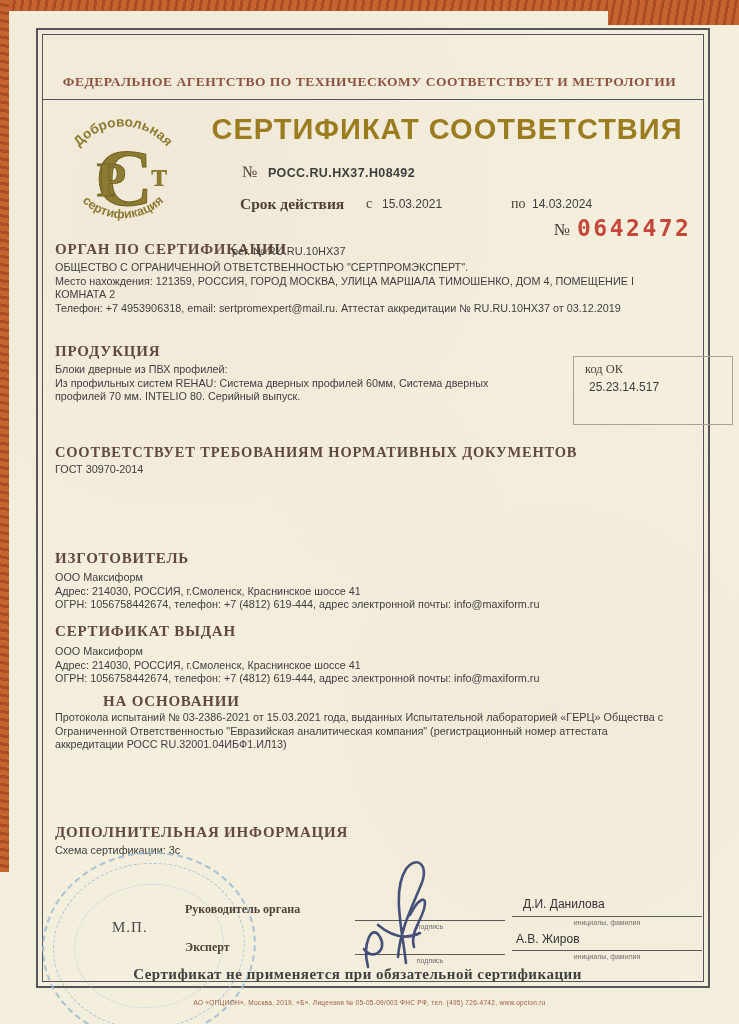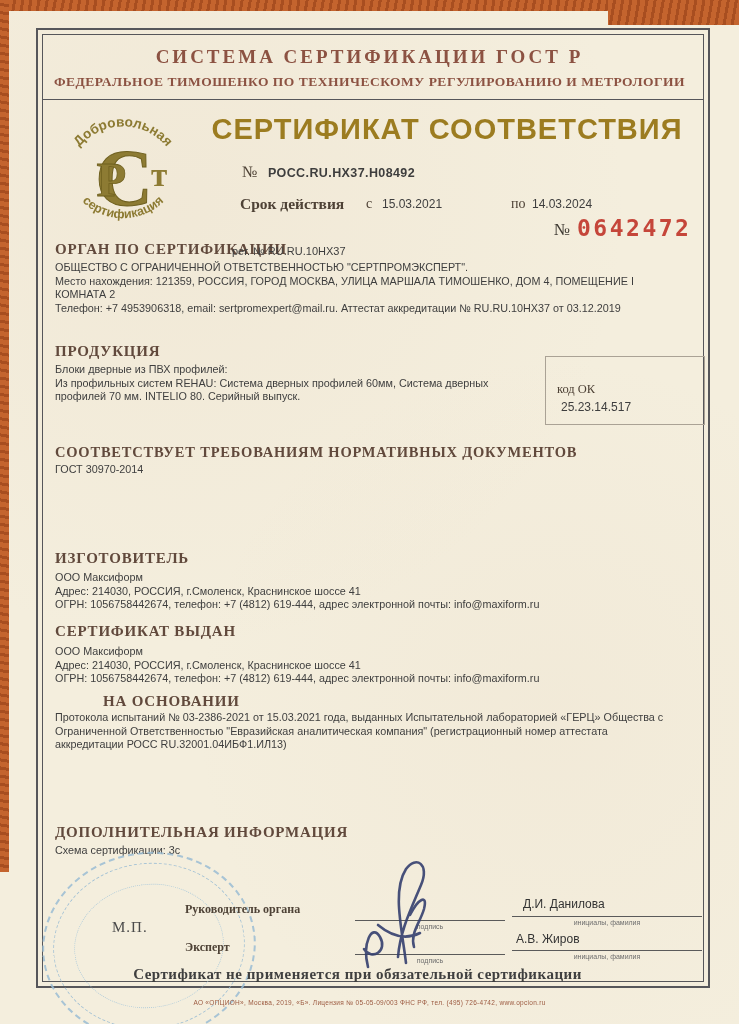--- a/index.html
+++ b/index.html
@@ -56,21 +56,21 @@
   #manuf-title   { left:55px; top:550px; }
   #manuf-lines   { left:55px; top:571px; }
   #issued-title  { left:55px; top:623px; }
   #issued-lines  { left:55px; top:645px; }
   #basis-title   { left:55px; top:693px;margin-left:48px; }
   #basis-lines   { left:55px; top:711px; }
   #addinfo-title { left:55px; top:824px; }
   #addinfo-lines { left:55px; top:844px; }
 
   
-  .code-box { border:1px solid #aaa295; padding:25px 0 0 11px; }
+  .code-box { border:1px solid #aaa295; padding:5px 0 0 11px;margin-left:28px; }
   #okbox  { left:545px; top:356px; width:160px; height:69px; }
   #tnbox  { left:551px; top:462px; width:154px; height:69px; }
   .code-label { font-family:"Liberation Serif", serif; font-size:12.5px; color:#4e4236; }
   .code-value { font-size:12px; color:#3e3e3e; margin:3px 0 0 4px; }
 
   
   #stamp { left:42px; top:852px; width:214px; height:188px; border:2px dashed #9bbdd4;
            border-radius:50%; transform:rotate(-7deg); opacity:.85; }
   #stamp .ring1 { position:absolute; inset:9px; border:1.5px dashed #9bbdd4; border-radius:50%; }
   #stamp .ring2 { position:absolute; inset:30px; border:1.5px dotted #a9c8da; border-radius:50%; }
@@ -106,22 +106,21 @@
 
   <div class="abs strip" id="strip-top"></div>
   <div class="abs strip" id="strip-top-right"></div>
   <div class="abs" id="strip-left"></div>
 
   <div class="abs" id="frame-outer">
     <div id="frame-inner"></div>
   </div>
   <div class="abs" id="header-divider"></div>
 
-  <div class="abs hdr-serif" id="system-title">СИСТЕМА СЕРТИФИКАЦИИ ГОСТ Р</div>
-  <div class="abs hdr-serif" id="agency-title">ФЕДЕРАЛЬНОЕ ТИМОШЕНКО ПО ТЕХНИЧЕСКОМУ РЕГУЛИРОВАНИЮ И МЕТРОЛОГИИ</div>
+  <div class="abs hdr-serif" id="agency-title">ФЕДЕРАЛЬНОЕ АГЕНТСТВО ПО ТЕХНИЧЕСКОМУ СООТВЕТСТВУЕТ И МЕТРОЛОГИИ</div>
 
   <svg class="abs" id="logo" width="146" height="118" viewBox="0 0 150 121">
     <defs>
       <path id="arcTop" d="M 18 64 A 58 58 0 0 1 132 64"></path>
       <path id="arcBot" d="M 16 62 A 60 60 0 0 0 134 62"></path>
     </defs>
     <text font-family="Liberation Sans, sans-serif" font-size="14" font-weight="bold" fill="#8d7b33">
       <textPath href="#arcTop" startOffset="50%" text-anchor="middle">Добровольная</textPath>
     </text>
     <text font-family="Liberation Sans, sans-serif" font-size="13" font-weight="bold" fill="#8d7b33">

